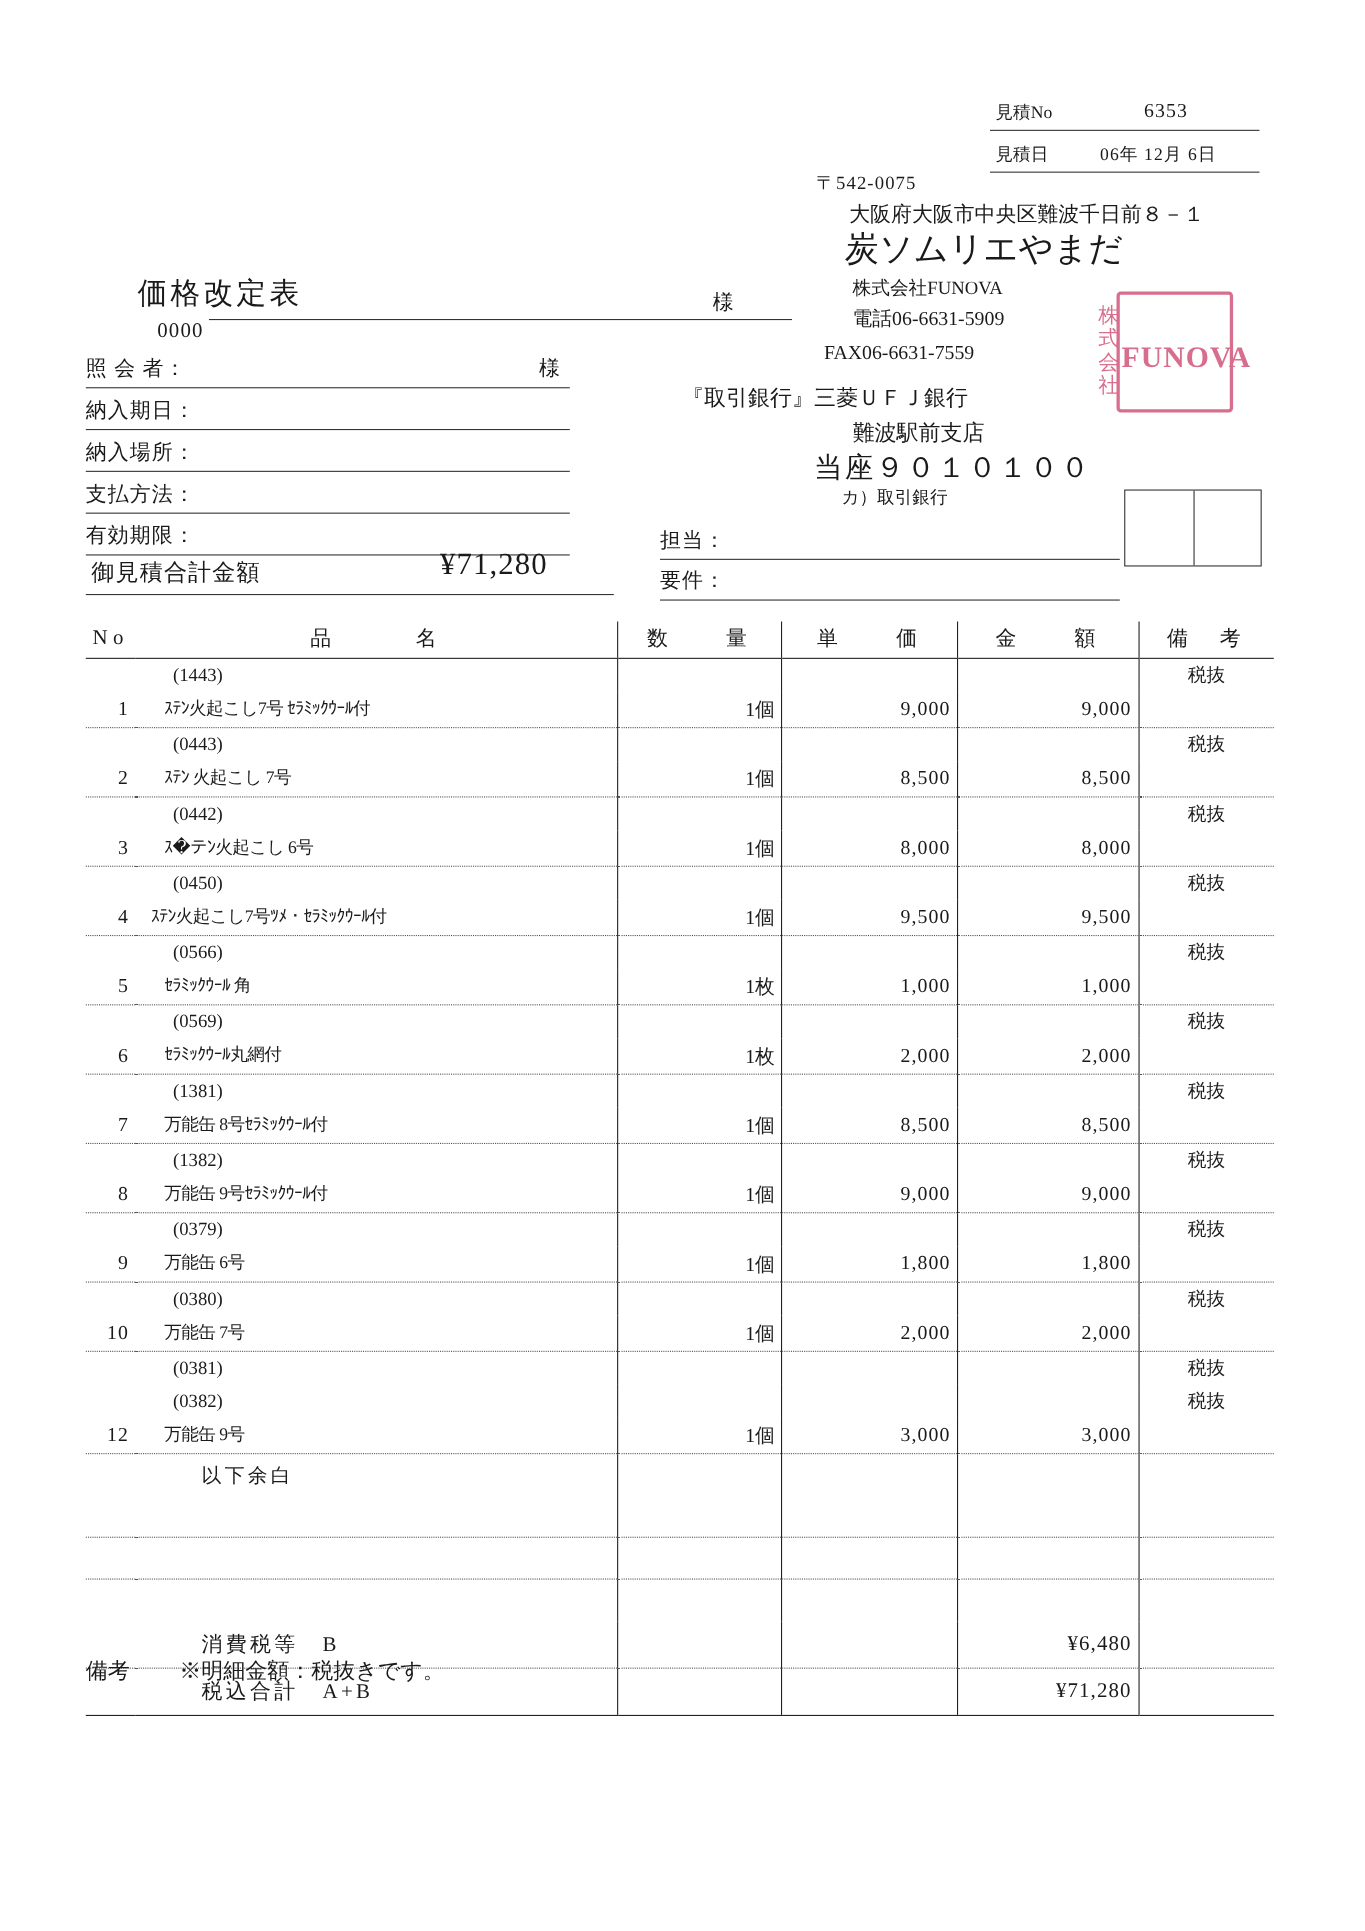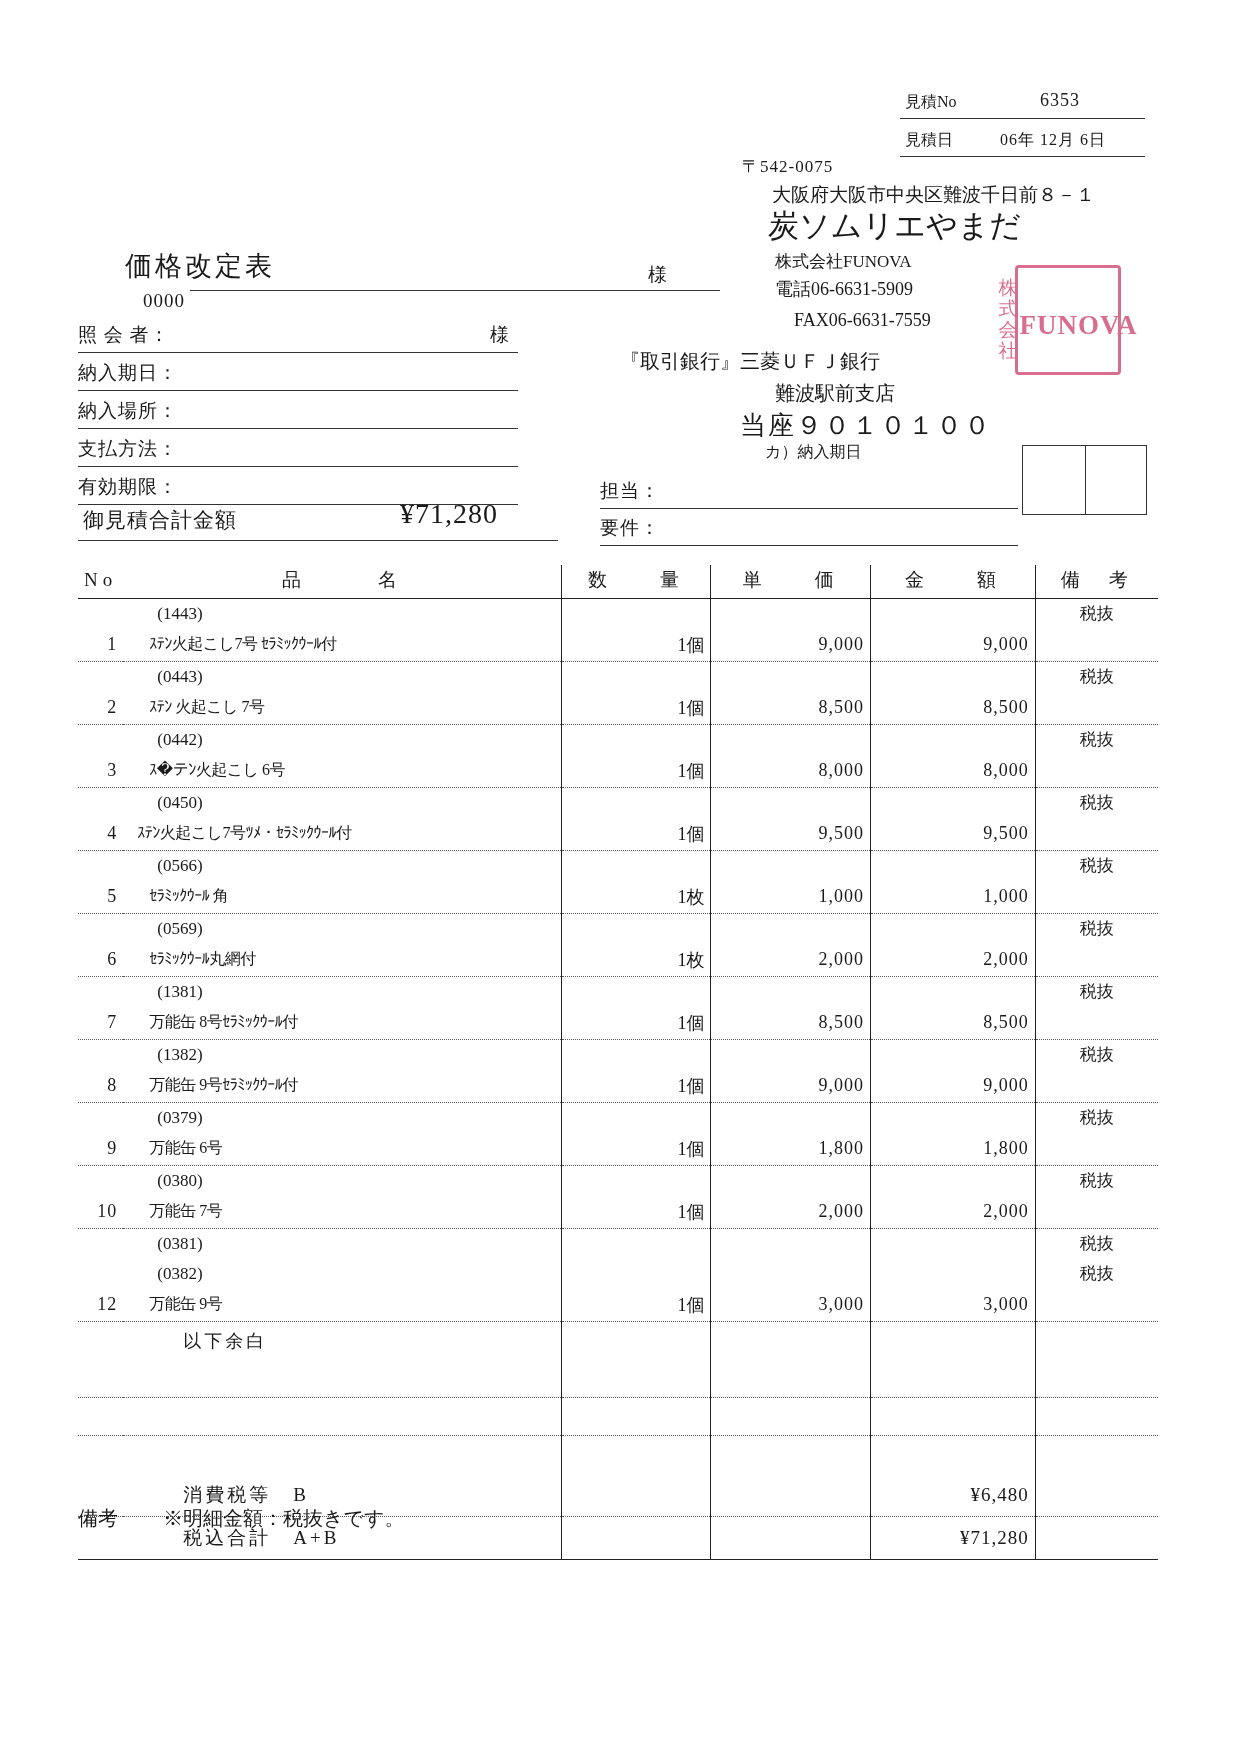--- a/index.html
+++ b/index.html
@@ -27,21 +27,21 @@
   .quote-no-rule  { position: absolute; left: 900px; top: 118px; width: 245px; border-bottom: 1px solid #333; }
   .quote-date-label { position: absolute; left: 905px; top: 130px; font-size: 16px; }
   .quote-date-val   { position: absolute; left: 1000px; top: 130px; font-size: 16px; letter-spacing: 1px; }
   .quote-date-rule  { position: absolute; left: 900px; top: 156px; width: 245px; border-bottom: 1px solid #333; }
 
   .zip     { position: absolute; left: 742px; top: 155px; font-size: 17px; }
   .addr    { position: absolute; left: 772px; top: 182px; font-size: 19px; }
   .company { position: absolute; left: 768px; top: 205px; font-size: 31px; font-weight: 500; }
   .corp    { position: absolute; left: 775px; top: 250px; font-size: 17px; }
   .tel     { position: absolute; left: 775px; top: 277px; font-size: 18px; }
-  .fax     { position: absolute; left: 794px; top: 310px; font-size: 18px; }
+  .fax     { position: absolute; left: 749px; top: 310px; font-size: 18px; }
 
   .stamp {
     position: absolute; left: 1015px; top: 265px; width: 106px; height: 110px;
     border: 3px solid #d1557a; border-radius: 4px;
     color: #d1557a; font-family: "Liberation Serif", serif;
     display: flex; flex-direction: row; align-items: center; justify-content: center;
     opacity: .85;
   }
   .stamp .s1 { font-size: 19px; letter-spacing: 2px; line-height: 1.1; }
   .stamp .s2 { font-size: 27px; font-weight: bold; letter-spacing: 1px; line-height: 1.1; margin-top: 12px; }
@@ -129,21 +129,21 @@
   </div>
 
   <div class="price-rev">価格改定表</div>
   <div class="cust-sama">様</div>
   <div class="cust-rule"></div>
   <div class="cust-code num">0000</div>
 
   <div class="bank1">『取引銀行』三菱ＵＦＪ銀行</div>
   <div class="bank2">難波駅前支店</div>
   <div class="bank3">当座９０１０１００</div>
-  <div class="bank4">カ）納入期日</div>
+  <div class="bank4">カ）取引銀行</div>
 
   <div class="lbl-row" style="left:78px; top:322px;">照 会 者：</div>
   <div class="lbl-row" style="left:490px; top:322px;">様</div>
   <div class="rule" style="left:78px; top:352px; width:440px;"></div>
 
   <div class="lbl-row" style="left:78px; top:360px;">納入期日：</div>
   <div class="rule" style="left:78px; top:390px; width:440px;"></div>
 
   <div class="lbl-row" style="left:78px; top:398px;">納入場所：</div>
   <div class="rule" style="left:78px; top:428px; width:440px;"></div>

